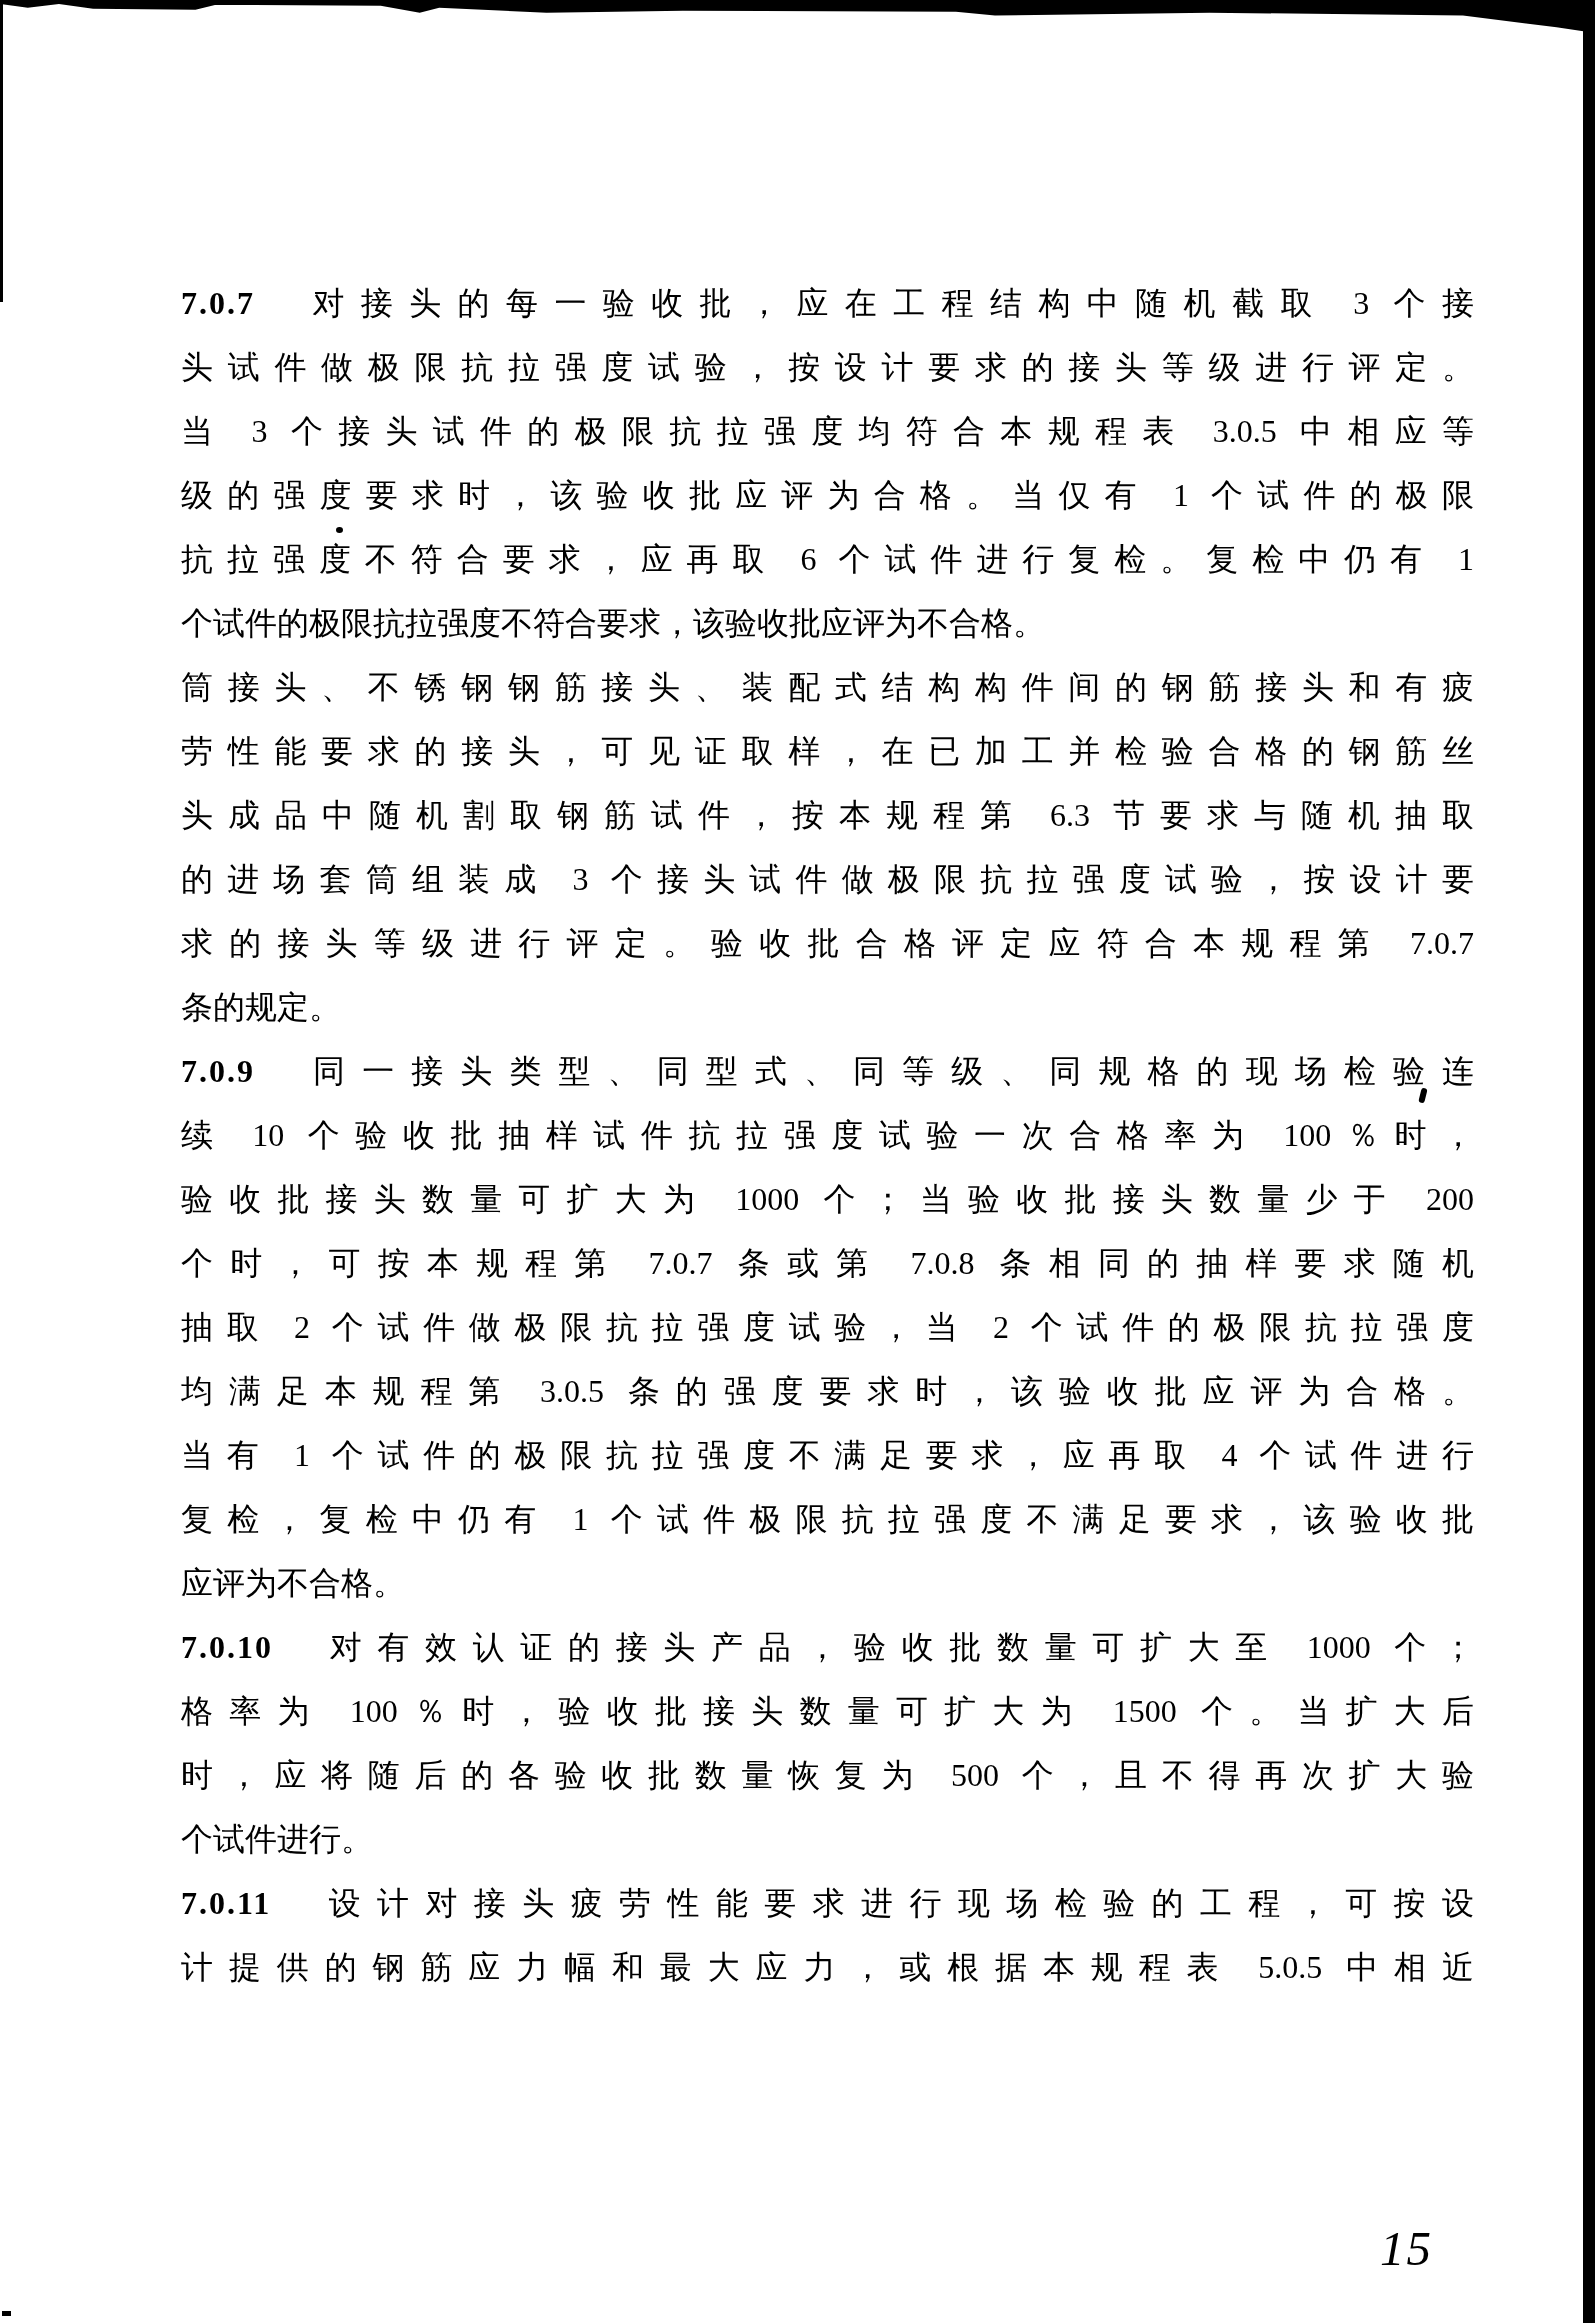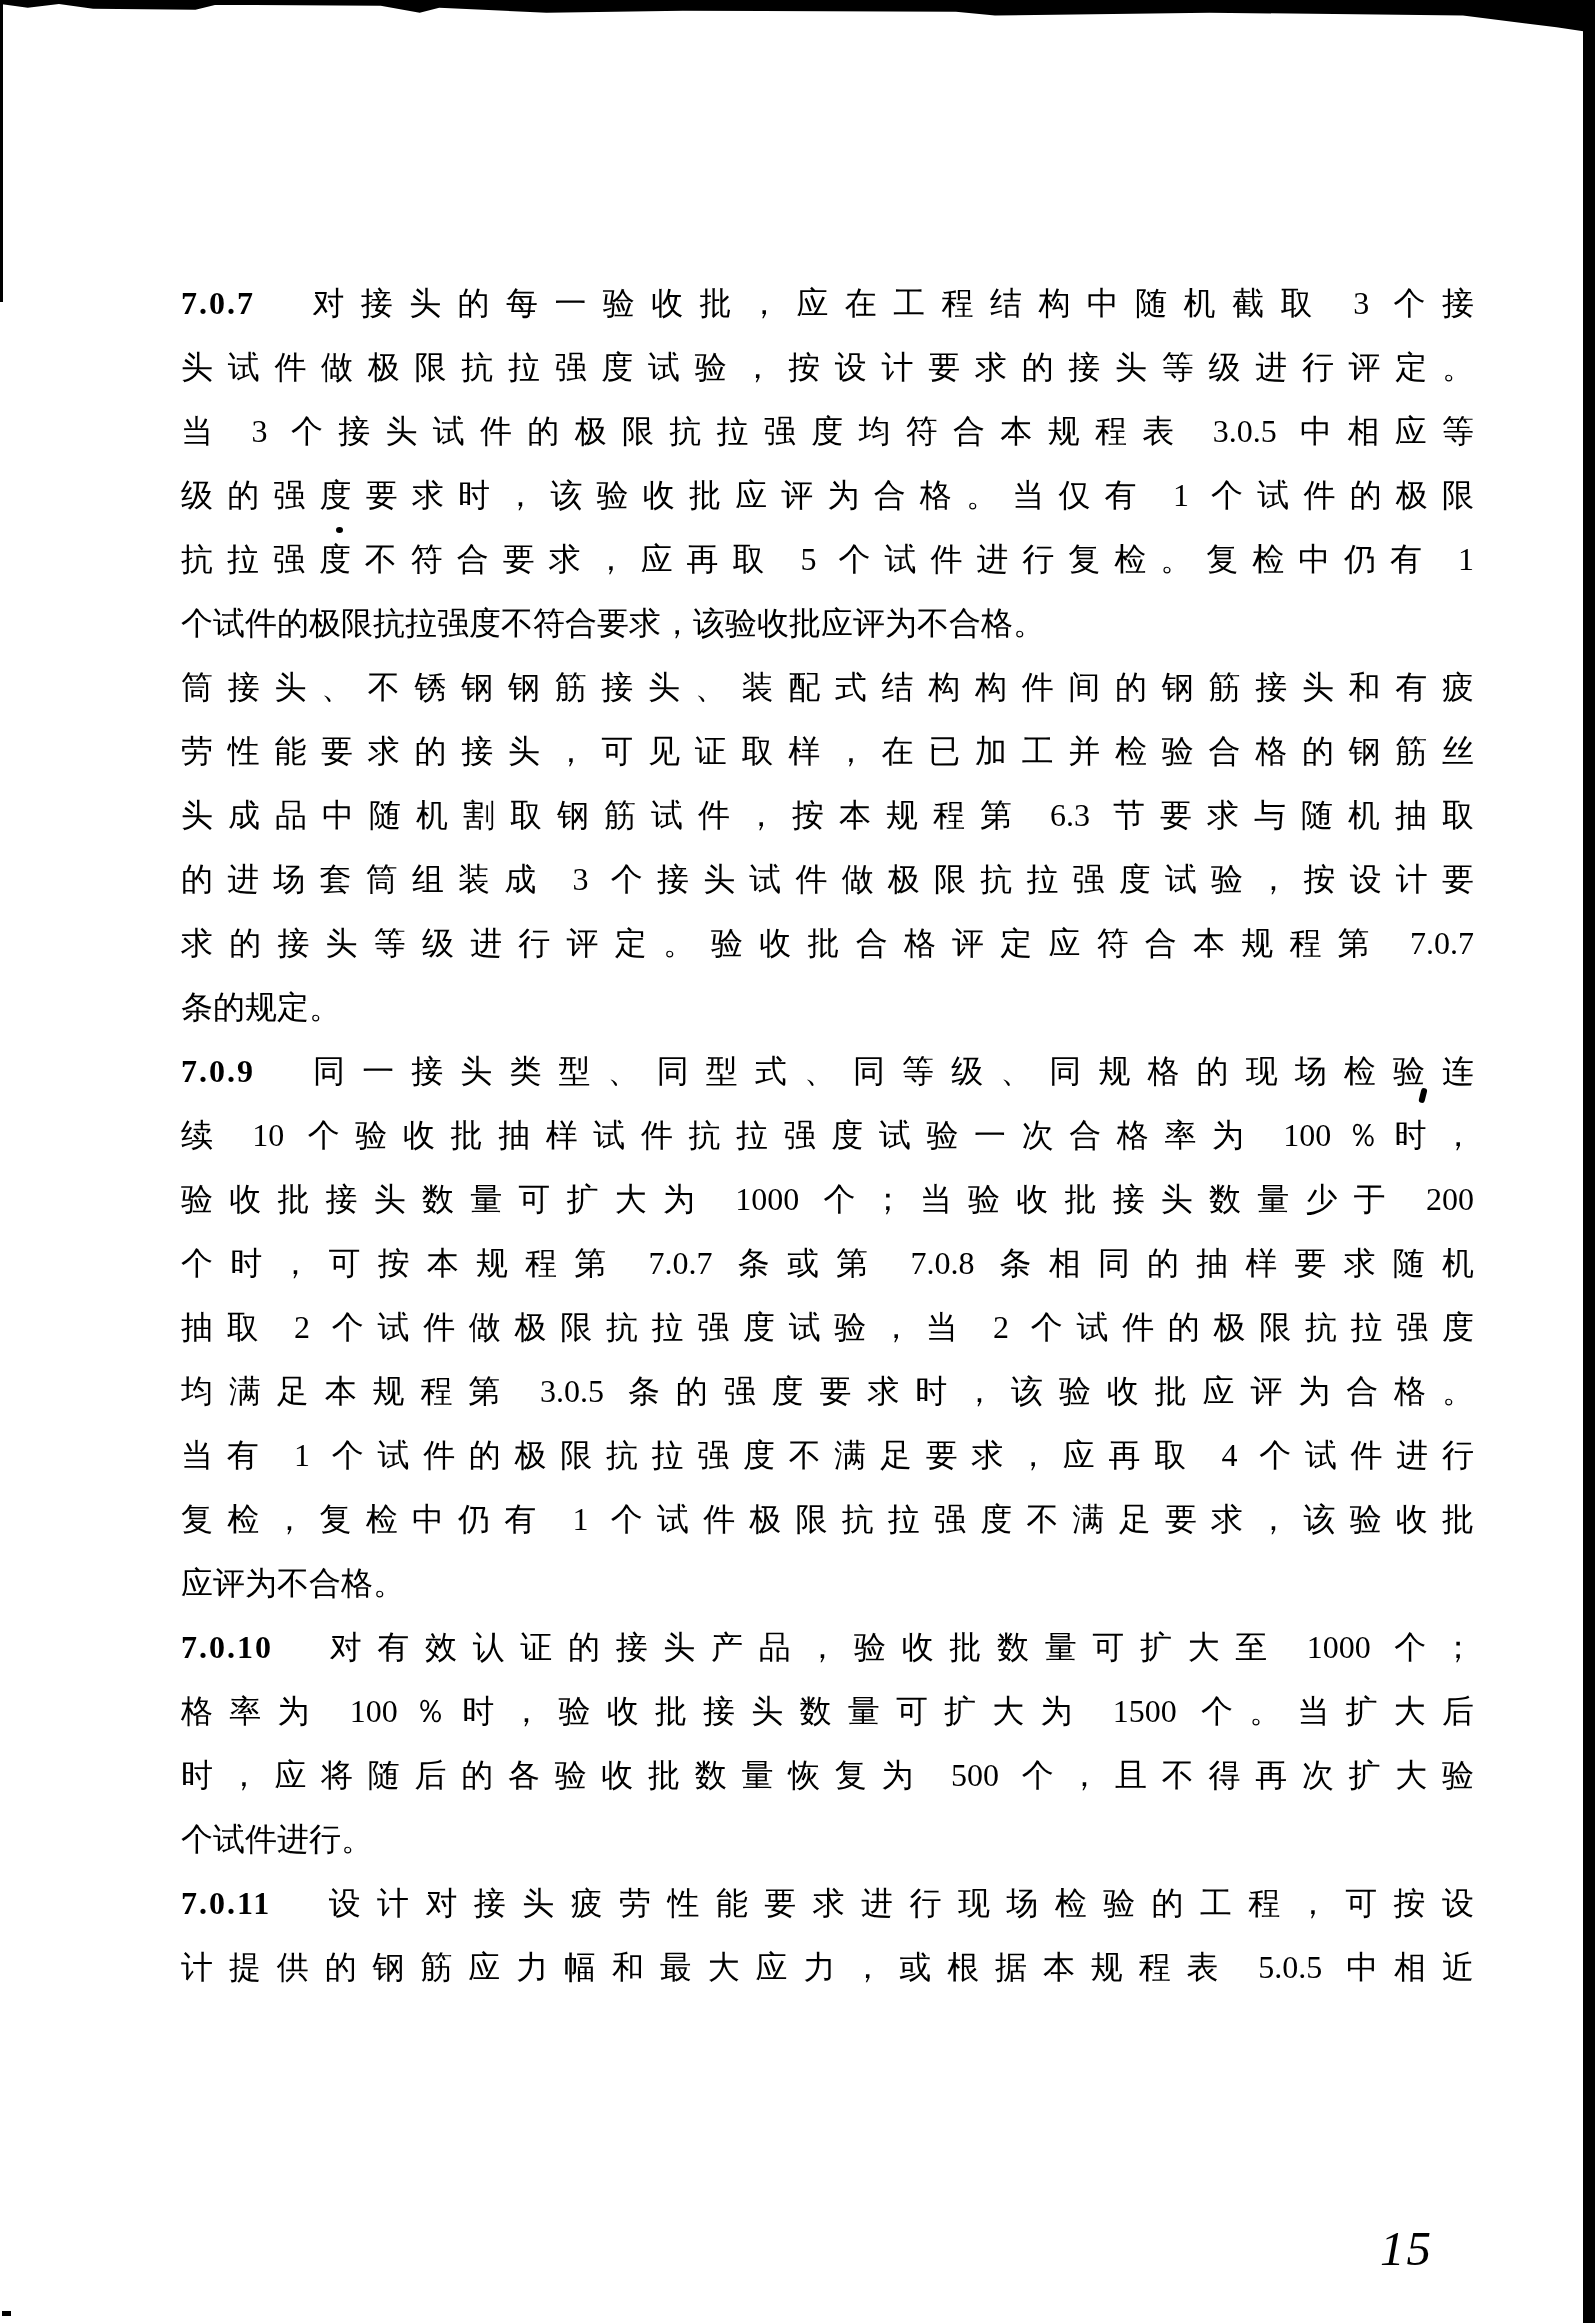--- a/index.html
+++ b/index.html
@@ -87,21 +87,21 @@
   <div class="right-strip"></div>
   <div class="speck speck-1"></div>
   <div class="speck speck-2"></div>
   <div class="speck speck-3"></div>
 
   <div class="body-text">
       <div class="line"><span class="sec-num">7.0.7</span><span>对接头的每一验收批，应在工程结构中随机截取 3 个接</span></div>
       <div class="line"><span>头试件做极限抗拉强度试验，按设计要求的接头等级进行评定。</span></div>
       <div class="line"><span>当 3 个接头试件的极限抗拉强度均符合本规程表 3.0.5 中相应等</span></div>
       <div class="line"><span>级的强度要求时，该验收批应评为合格。当仅有 1 个试件的极限</span></div>
-      <div class="line"><span>抗拉强度不符合要求，应再取 5 个试件进行复检。复检中仍有 1</span></div>
+      <div class="line"><span>抗拉强度不符合要求，应再取 6 个试件进行复检。复检中仍有 1</span></div>
       <div class="line last"><span>个试件的极限抗拉强度不符合要求，该验收批应评为不合格。</span></div>
       <div class="line"><span>筒接头、不锈钢钢筋接头、装配式结构构件间的钢筋接头和有疲</span></div>
       <div class="line"><span>劳性能要求的接头，可见证取样，在已加工并检验合格的钢筋丝</span></div>
       <div class="line"><span>头成品中随机割取钢筋试件，按本规程第 6.3 节要求与随机抽取</span></div>
       <div class="line"><span>的进场套筒组装成 3 个接头试件做极限抗拉强度试验，按设计要</span></div>
       <div class="line"><span>求的接头等级进行评定。验收批合格评定应符合本规程第 7.0.7</span></div>
       <div class="line last"><span>条的规定。</span></div>
       <div class="line"><span class="sec-num">7.0.9</span><span>同一接头类型、同型式、同等级、同规格的现场检验连</span></div>
       <div class="line"><span>续 10 个验收批抽样试件抗拉强度试验一次合格率为 100％时，</span></div>
       <div class="line"><span>验收批接头数量可扩大为 1000 个；当验收批接头数量少于 200</span></div>

